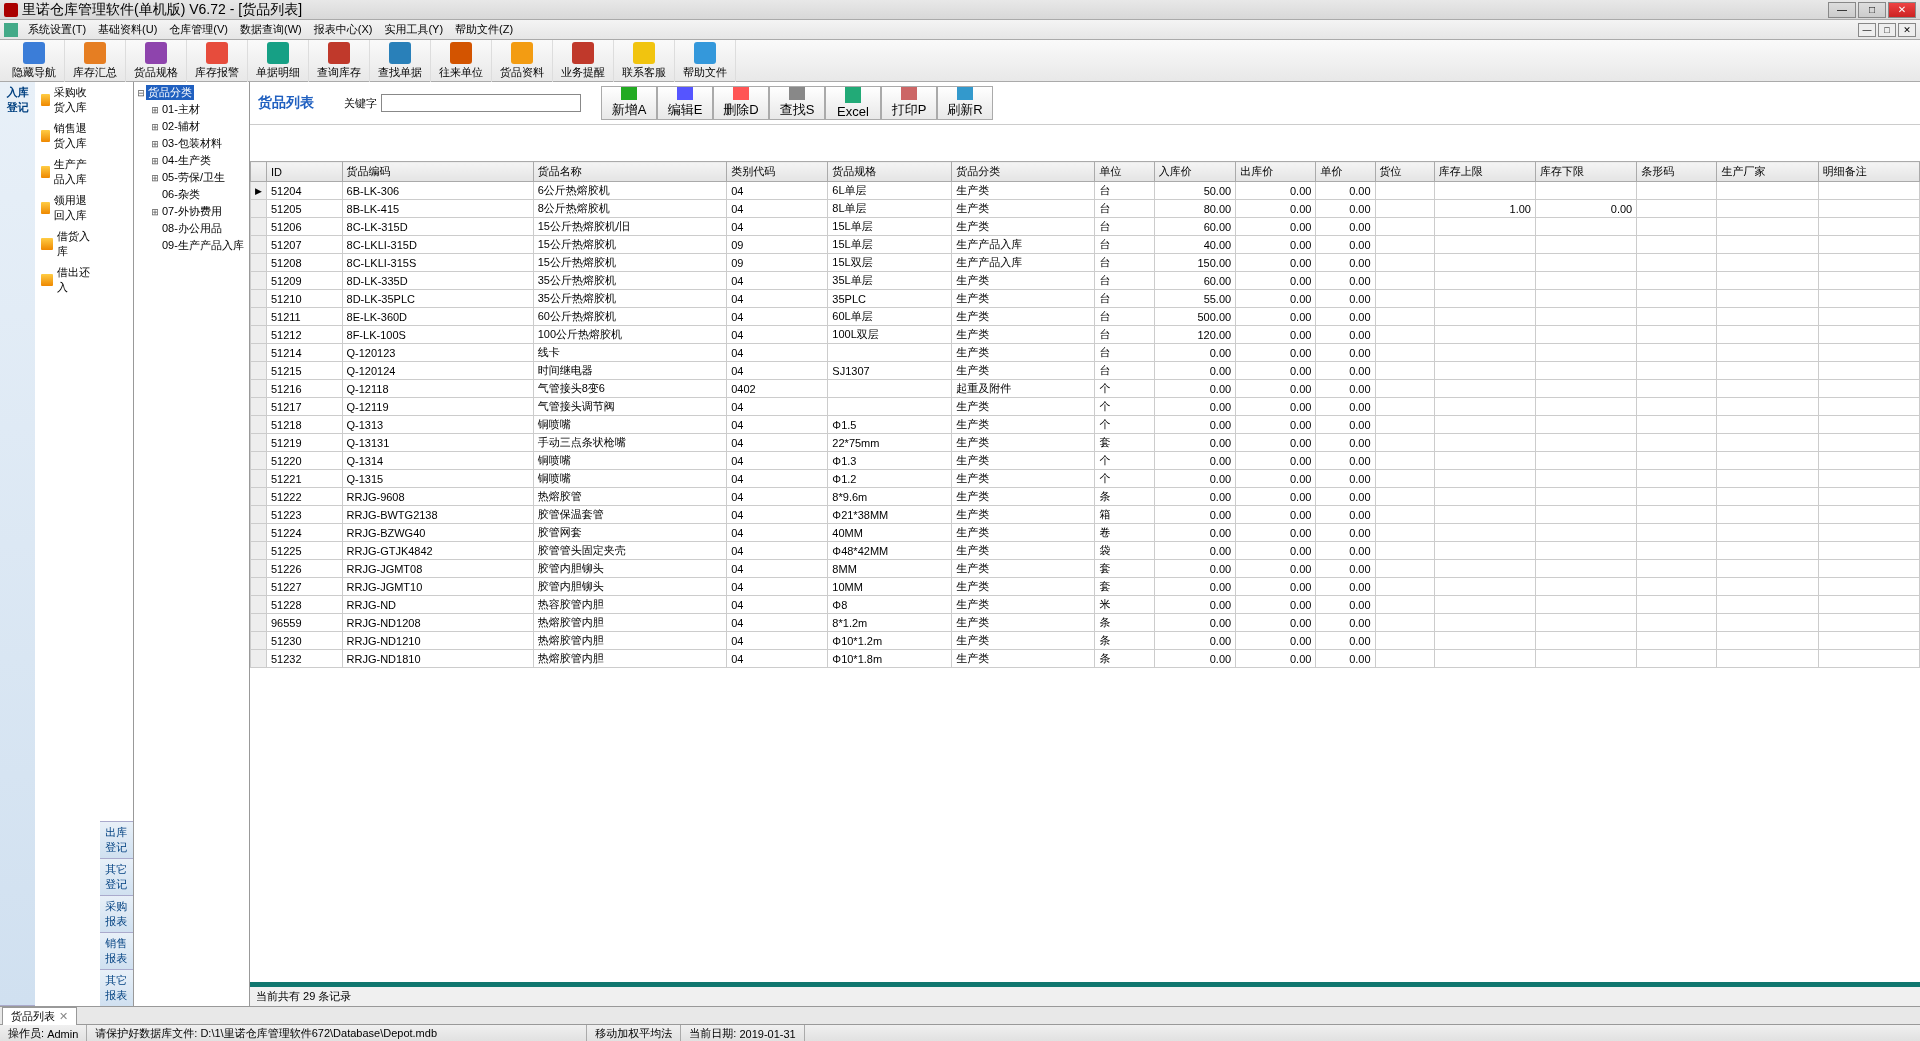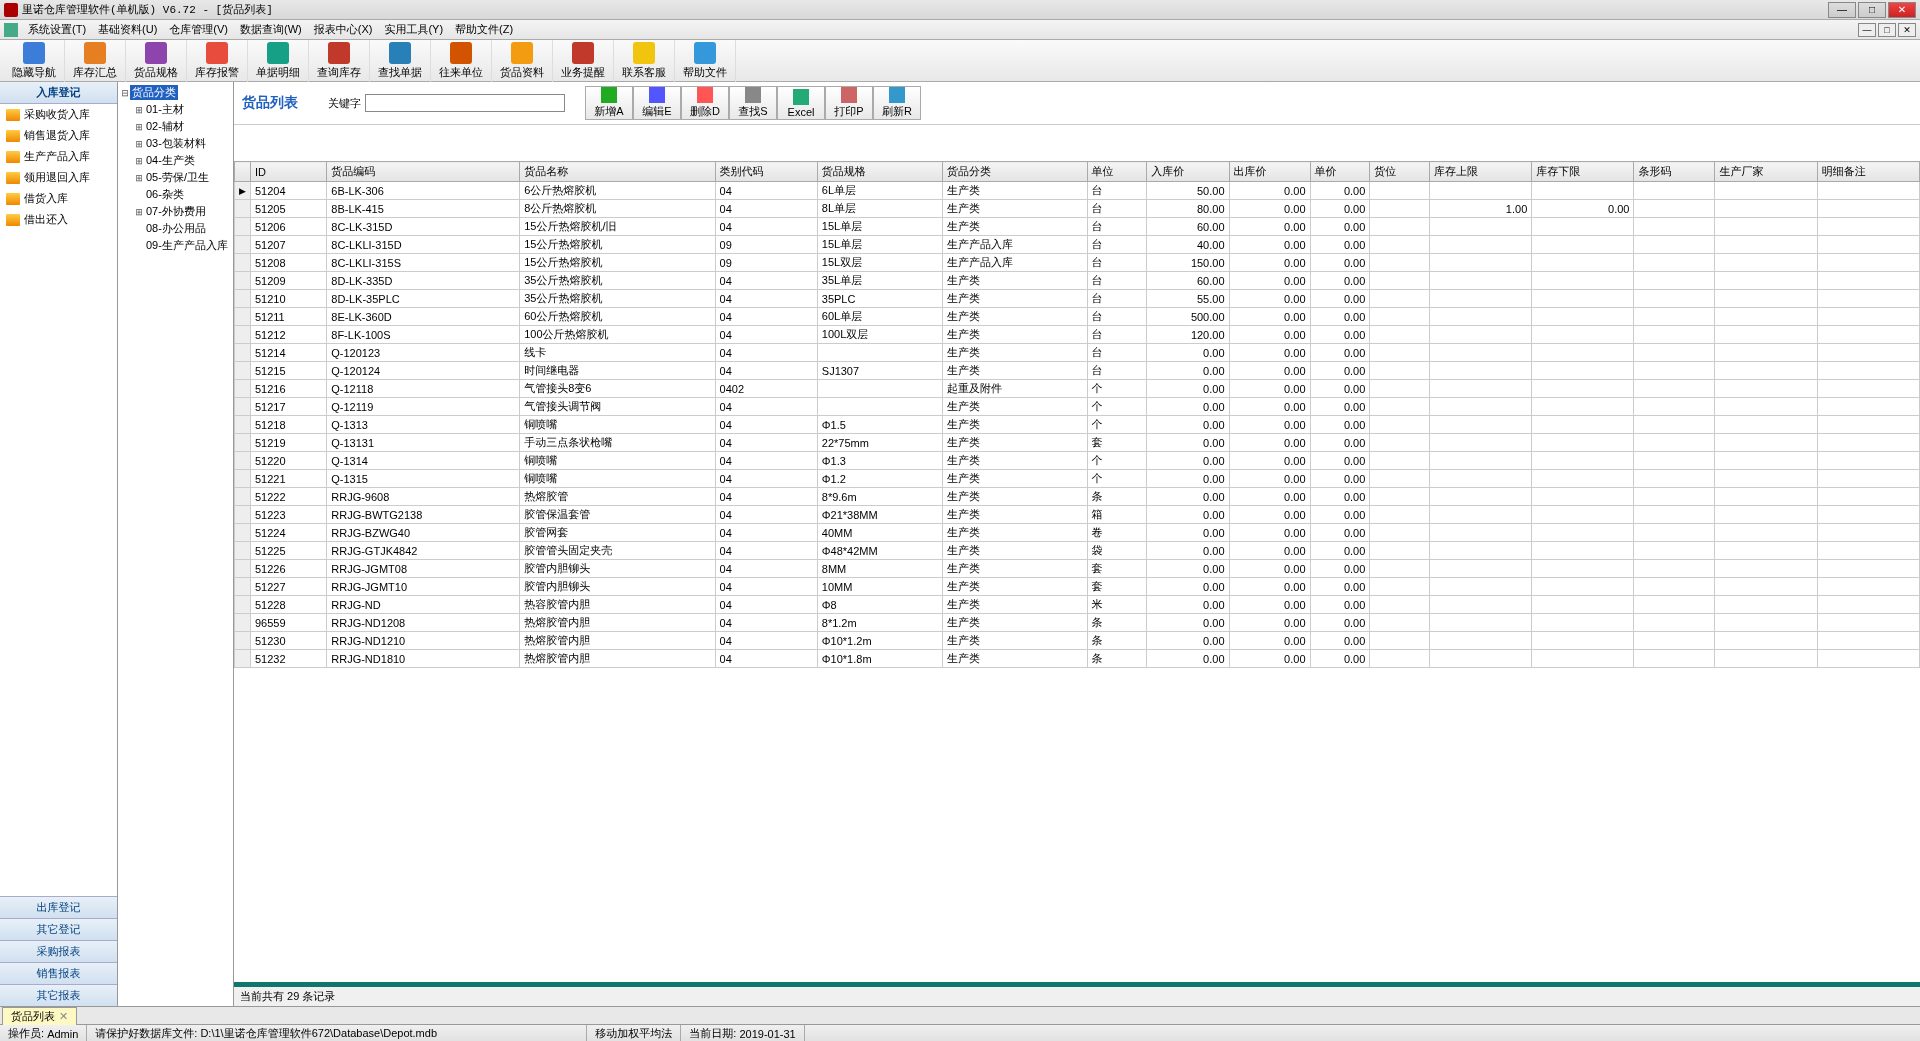--- a/index.html
+++ b/index.html
@@ -1,37 +1,37 @@
 <!DOCTYPE html>
 <html><head>
 <meta charset="utf-8">
 <style>
 * { margin: 0; padding: 0; box-sizing: border-box; font-family: "Microsoft YaHei", SimSun, sans-serif; font-size: 11px; }
 body { background: #f0f0f0; overflow: hidden; }
 
 .title-bar { background: linear-gradient(#e8e8e8, #d8d8d8); height: 20px; display: flex; align-items: center; padding: 0 4px; border-bottom: 1px solid #aaa; }
 .title-bar .icon { width: 14px; height: 14px; margin-right: 4px; background: #a00; border-radius: 2px; }
-.title-text { flex: 1; font-size: 11px; font-family: Liberation Mono, monospace; }
+.title-text { flex: 1; font-size: 14px; }
 .win-btns { display: flex; gap: 2px; }
 .win-btn { width: 28px; height: 16px; background: linear-gradient(#ddd,#ccc); border: 1px solid #888; display: flex; align-items: center; justify-content: center; font-size: 10px; cursor: pointer; }
 .win-btn.close { background: linear-gradient(#e44,#c22); color: white; }
 
 .menu-bar { background: linear-gradient(#f4f4f4,#e6e6e6); height: 20px; display: flex; align-items: center; padding: 0 4px; border-bottom: 1px solid #aaa; }
 .menu-bar .micon { width: 14px; height: 14px; margin-right: 4px; display:inline-block; }
 .menu-item { padding: 2px 6px; cursor: pointer; }
 .mdi-btns { margin-left:auto; display:flex; gap:2px; }
 .mdi-btn { width:18px; height:14px; border:1px solid #888; background:#eee; font-size:9px; display:flex; align-items:center; justify-content:center; cursor:pointer;}
 
 .toolbar { background: linear-gradient(#fafafa,#e8e8e8); height: 42px; display: flex; align-items: center; padding: 2px 4px; border-bottom: 1px solid #aaa; gap:0; }
 .tbtn { display: flex; flex-direction: column; align-items: center; padding: 2px 8px; cursor: pointer; border-right:1px solid #ddd; }
 .tbtn .ticon { width: 22px; height: 22px; margin-bottom: 1px; border-radius:3px; }
 
 .main { display: flex; height: calc(100vh - 117px); }
 
-.sidebar { width: 118px; background: #fff; border-right: 1px solid #999; display: flex; flex-direction: column; }
+.sidebar { width: 134px; background: #fff; border-right: 1px solid #999; display: flex; }
 .side-header { background: linear-gradient(#e8f0f8,#d0e0f0); text-align: center; padding: 3px; color: #004080; border-bottom:1px solid #aac; font-weight:bold; }
 .side-item { display: flex; align-items: center; padding: 3px 6px; cursor: pointer; }
 .folder-icon { width: 14px; height: 12px; background: linear-gradient(#fc4,#e80); margin-right: 4px; border-radius:1px; }
 .side-bottom { margin-top: auto; }
 .side-btn { background: linear-gradient(#e8f0f8,#d0e0f0); text-align: center; padding: 3px; border-top:1px solid #aac; cursor:pointer; color:#004080; }
 
 .content { flex: 1; display: flex; background: #fff; }
 
 .tree-panel { width: 116px; border-right: 1px solid #999; padding: 2px; overflow:auto; background:#fff; }
 .tree-node { display: flex; align-items: center; padding: 1px 0; cursor:pointer; white-space:nowrap; font-size:11px; }
@@ -40,34 +40,34 @@
 .tree-node.selected .label { background: #2060c0; color: white; padding:0 2px; }
 .tree-node.child { padding-left: 14px; }
 .tree-node .label { padding:0 2px; }
 
 .grid-panel { flex: 1; display: flex; flex-direction: column; overflow:hidden; }
 .grid-top { display: flex; align-items: center; padding: 4px 8px; border-bottom: 1px solid #ccc; }
 .grid-title { color: #2060c0; font-weight: bold; font-size: 14px; margin-right: 30px; }
 .search-lbl { margin-right: 4px; }
 .search-input { width: 200px; height: 18px; border: 1px solid #888; padding:0 2px; }
 .action-btns { margin-left: 20px; display: flex; gap: 0; }
-.abtn { width: 48px; height: 34px; border: 1px solid #aaa; background: linear-gradient(#fff,#e8e8e8); display: flex; flex-direction: column; align-items: center; justify-content: center; cursor: pointer; font-size:11px; }
+.abtn { width: 56px; height: 34px; border: 1px solid #aaa; background: linear-gradient(#fff,#e8e8e8); display: flex; flex-direction: column; align-items: center; justify-content: center; cursor: pointer; font-size:13px; }
 .abtn .aicon { width:16px; height:16px; margin-bottom:1px; }
 
 .grid-wrap { flex:1; overflow:auto;margin-top:36px; }
 table.grid { border-collapse: collapse; width: 100%; font-size:11px; }
 table.grid th { background: linear-gradient(#f4f4f4,#e4e4e4); border: 1px solid #aaa; padding: 2px 4px; text-align: left; font-weight: normal; position:sticky; top:0; white-space:nowrap; }
 table.grid td { border: 1px solid #ccc; padding: 1px 4px; white-space:nowrap; }
 table.grid td.num { text-align: right; }
 .row-ind { width:12px; background:#eee; border:1px solid #aaa; text-align:center; font-size:9px; }
 
 .grid-footer { background: #f0f0f0; padding: 2px 6px; border-top: 5px solid #0f766e; }
 
 .bottom-tabs { height: 18px; background: #e8e8e8; border-top: 1px solid #999; display: flex; align-items:center; }
-.btab { padding: 1px 8px; background: #fef9c3; border: 1px solid #999; border-bottom:none; margin-left:2px; cursor:pointer; font-size:11px; }
+.btab { padding: 1px 8px; background: #ffffff; border: 1px solid #999; border-bottom:none; margin-left:2px; cursor:pointer; font-size:11px; }
 .btab .x { margin-left:4px; color:#888; }
 
 .status-bar { height: 18px; background: linear-gradient(#f0f0f0,#e0e0e0); border-top: 1px solid #999; display: flex; align-items: center; font-size:11px; }
 .status-cell { padding: 0 8px; border-right: 1px solid #aaa; height:100%; display:flex; align-items:center; }
 .status-cell.wide { flex:0 0 500px; }
 </style>
 </head>
 <body>
 
 <div class="title-bar">

